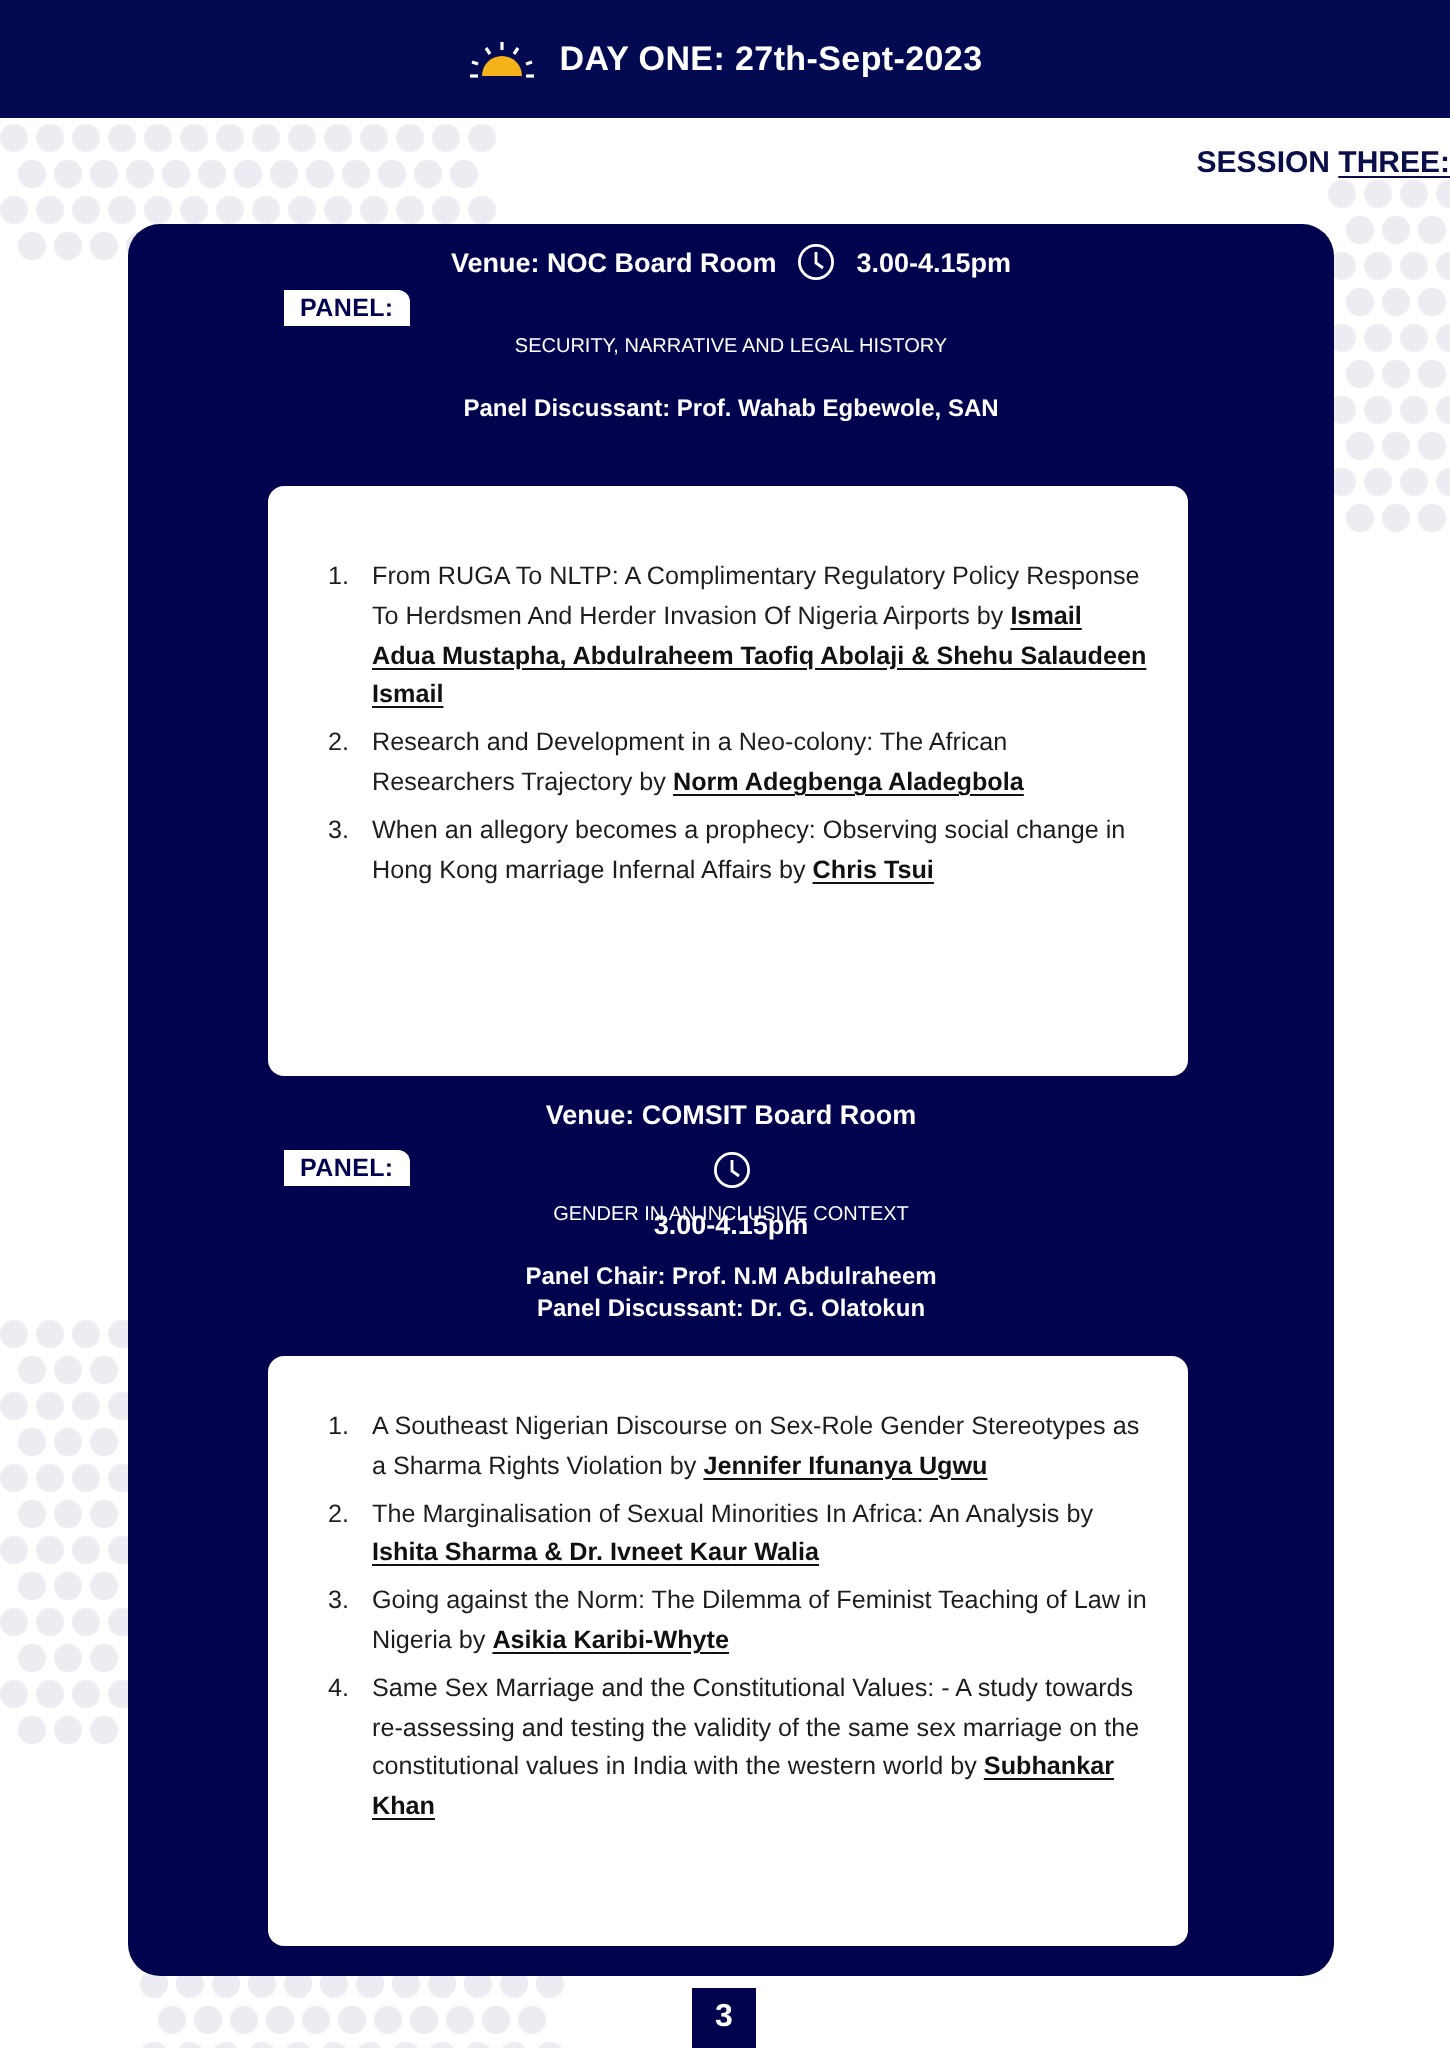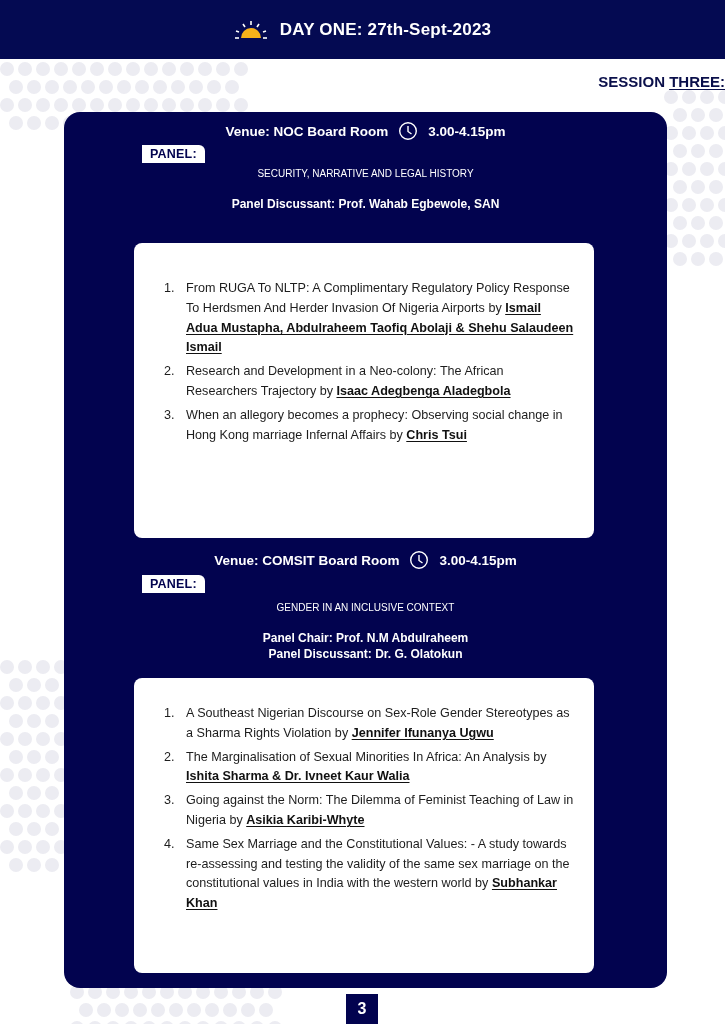--- a/index.html
+++ b/index.html
@@ -255,30 +255,30 @@
   </div>
 
   <div class="paper-card" style="top:131px;height:295px;">
     <ol class="paper-list" style="top:36px;">
       <li>
         <span class="num">1.</span>
         <span><span>From RUGA To NLTP: A Complimentary Regulatory Policy Response To Herdsmen And Herder Invasion Of Nigeria Airports by </span><span class="author">Ismail Adua Mustapha, Abdulraheem Taofiq Abolaji &amp; Shehu Salaudeen Ismail</span></span>
       </li>
       <li>
         <span class="num">2.</span>
-        <span><span>Research and Development in a Neo-colony: The African Researchers Trajectory by </span><span class="author">Isaac Adegbenga Aladegbola</span></span>
+        <span><span>Research and Development in a Neo-colony: The African Researchers Trajectory by </span><span class="author">Norm Adegbenga Aladegbola</span></span>
       </li>
       <li>
         <span class="num">3.</span>
         <span><span>When an allegory becomes a prophecy:  Observing social change in Hong Kong marriage Infernal Affairs by </span><span class="author">Chris Tsui</span></span>
       </li>
     </ol>
   </div>
 
-  <div class="venue-row" style="top:438px;">
+  <div class="venue-row" style="top:438px;flex-direction:column;">
     <span>Venue: COMSIT Board Room</span>
     <svg class="clock-icon" viewBox="0 0 20 20">
       <circle cx="10" cy="10" r="8.3" fill="none" stroke="#fff" stroke-width="1.4"></circle>
       <polyline points="10,5 10,10.5 13.5,13" fill="none" stroke="#fff" stroke-width="1.4"></polyline>
     </svg>
     <span>3.00-4.15pm</span>
   </div>
   <div class="panel-badge" style="left:78px;top:463px;">PANEL:</div>
   <div class="panel-theme" style="top:490px;">GENDER IN AN INCLUSIVE CONTEXT</div>
   <div class="panel-people" style="top:518px;">

